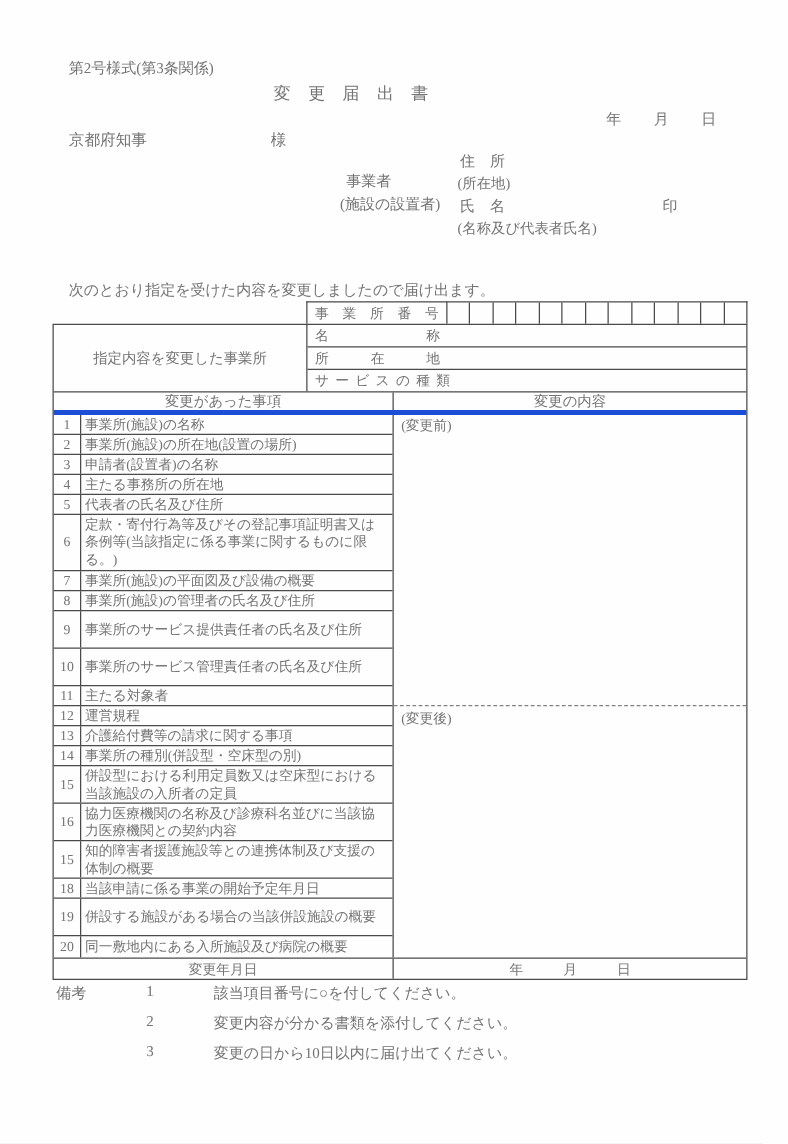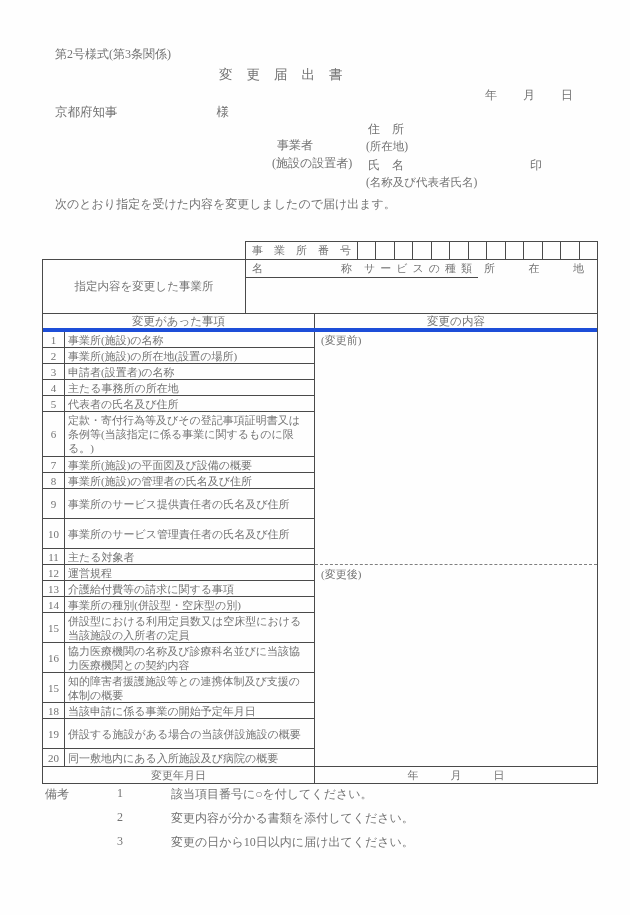--- a/index.html
+++ b/index.html
@@ -15,38 +15,38 @@
   .doc-title { left:219px; top:66px; font-size:13.5px; letter-spacing:14px; white-space:nowrap; }
   .date-top { left:485px; top:87px; display:flex; gap:26px; font-size:12px; }
   .addressee-row { left:55px; top:104px; width:174px; display:flex; justify-content:space-between; font-size:12.5px; }
   .op1 { left:277px; top:137px; font-size:12px; }
   .op2 { left:272px; top:155px; font-size:12px; }
   .addr-label { left:368px; top:121px; font-size:12px; }
   .addr-sub   { left:366px; top:139px; font-size:11.5px; }
   .name-label { left:368px; top:157px; font-size:12px; }
   .seal       { left:530px; top:157px; font-size:12px; }
   .name-sub   { left:366px; top:175px; font-size:11.5px; }
-  .declaration{ left:55px; top:196px; font-size:12px; }
+  .declaration{ left:55px; top:224px; font-size:12px; }
 
   
   .office-row { left:42px; top:241px; width:556px; height:18px; display:flex; font-size:11px; }
   .office-spacer { width:203px; }
   .office-num-label-cell {
     width:113px; border:1px solid #4a4a4a; border-bottom:none;
     display:flex; align-items:center; padding:0 6px;
   }
   .jlabel { display:inline-block; width:100%; text-align-last:justify; }
   .num-boxes { flex:1; display:flex; border:1px solid #4a4a4a; border-bottom:none; border-left:none; }
   .num-box { flex:1; border-left:1px solid #4a4a4a; }
 
   
   .table-main { left:42px; top:259px; width:556px; border:1px solid #4a4a4a; font-size:11px; }
   .hdr-main { display:flex; height:54px; border-bottom:1px solid #4a4a4a; }
   .designated-cell { width:203px; border-right:1px solid #4a4a4a; display:flex; align-items:center; justify-content:center; font-size:11.5px; }
-  .office-fields { flex:1; display:flex; }
+  .office-fields { flex:1; display:flex; flex-direction:column; }
   .field-row { height:18px; display:flex; align-items:center; padding:0 6px; border-bottom:1px solid #4a4a4a; }
   .field-row:last-child { height:17px; border-bottom:none; }
   .field-label { display:inline-block; width:100px; text-align-last:justify; }
   .field-label.wide { width:108px; }
 
   .col-headers { display:flex; height:18px; border-bottom:4px solid #1d4ed8; }
   .col-h-left  { width:272px; border-right:1px solid #4a4a4a; display:flex; align-items:center; justify-content:center; font-size:11.5px; }
   .col-h-right { flex:1; display:flex; align-items:center; justify-content:center; font-size:11.5px; }
 
   .tbody { display:flex; border-bottom:1px solid #4a4a4a; }
@@ -126,24 +126,24 @@
 
   <div class="abs table-main">
 
     <div class="hdr-main">
       <div class="designated-cell">指定内容を変更した事業所</div>
       <div class="office-fields">
         <div class="field-row">
           <span class="field-label">名称</span>
         </div>
         <div class="field-row">
+          <span class="field-label">所在地</span>
+        </div>
+        <div class="field-row">
           <span class="field-label wide">サービスの種類</span>
-        </div>
-        <div class="field-row">
-          <span class="field-label">所在地</span>
         </div>
       </div>
     </div>
 
     <div class="col-headers">
       <div class="col-h-left">変更があった事項</div>
       <div class="col-h-right">変更の内容</div>
     </div>
 
     <div class="tbody">

